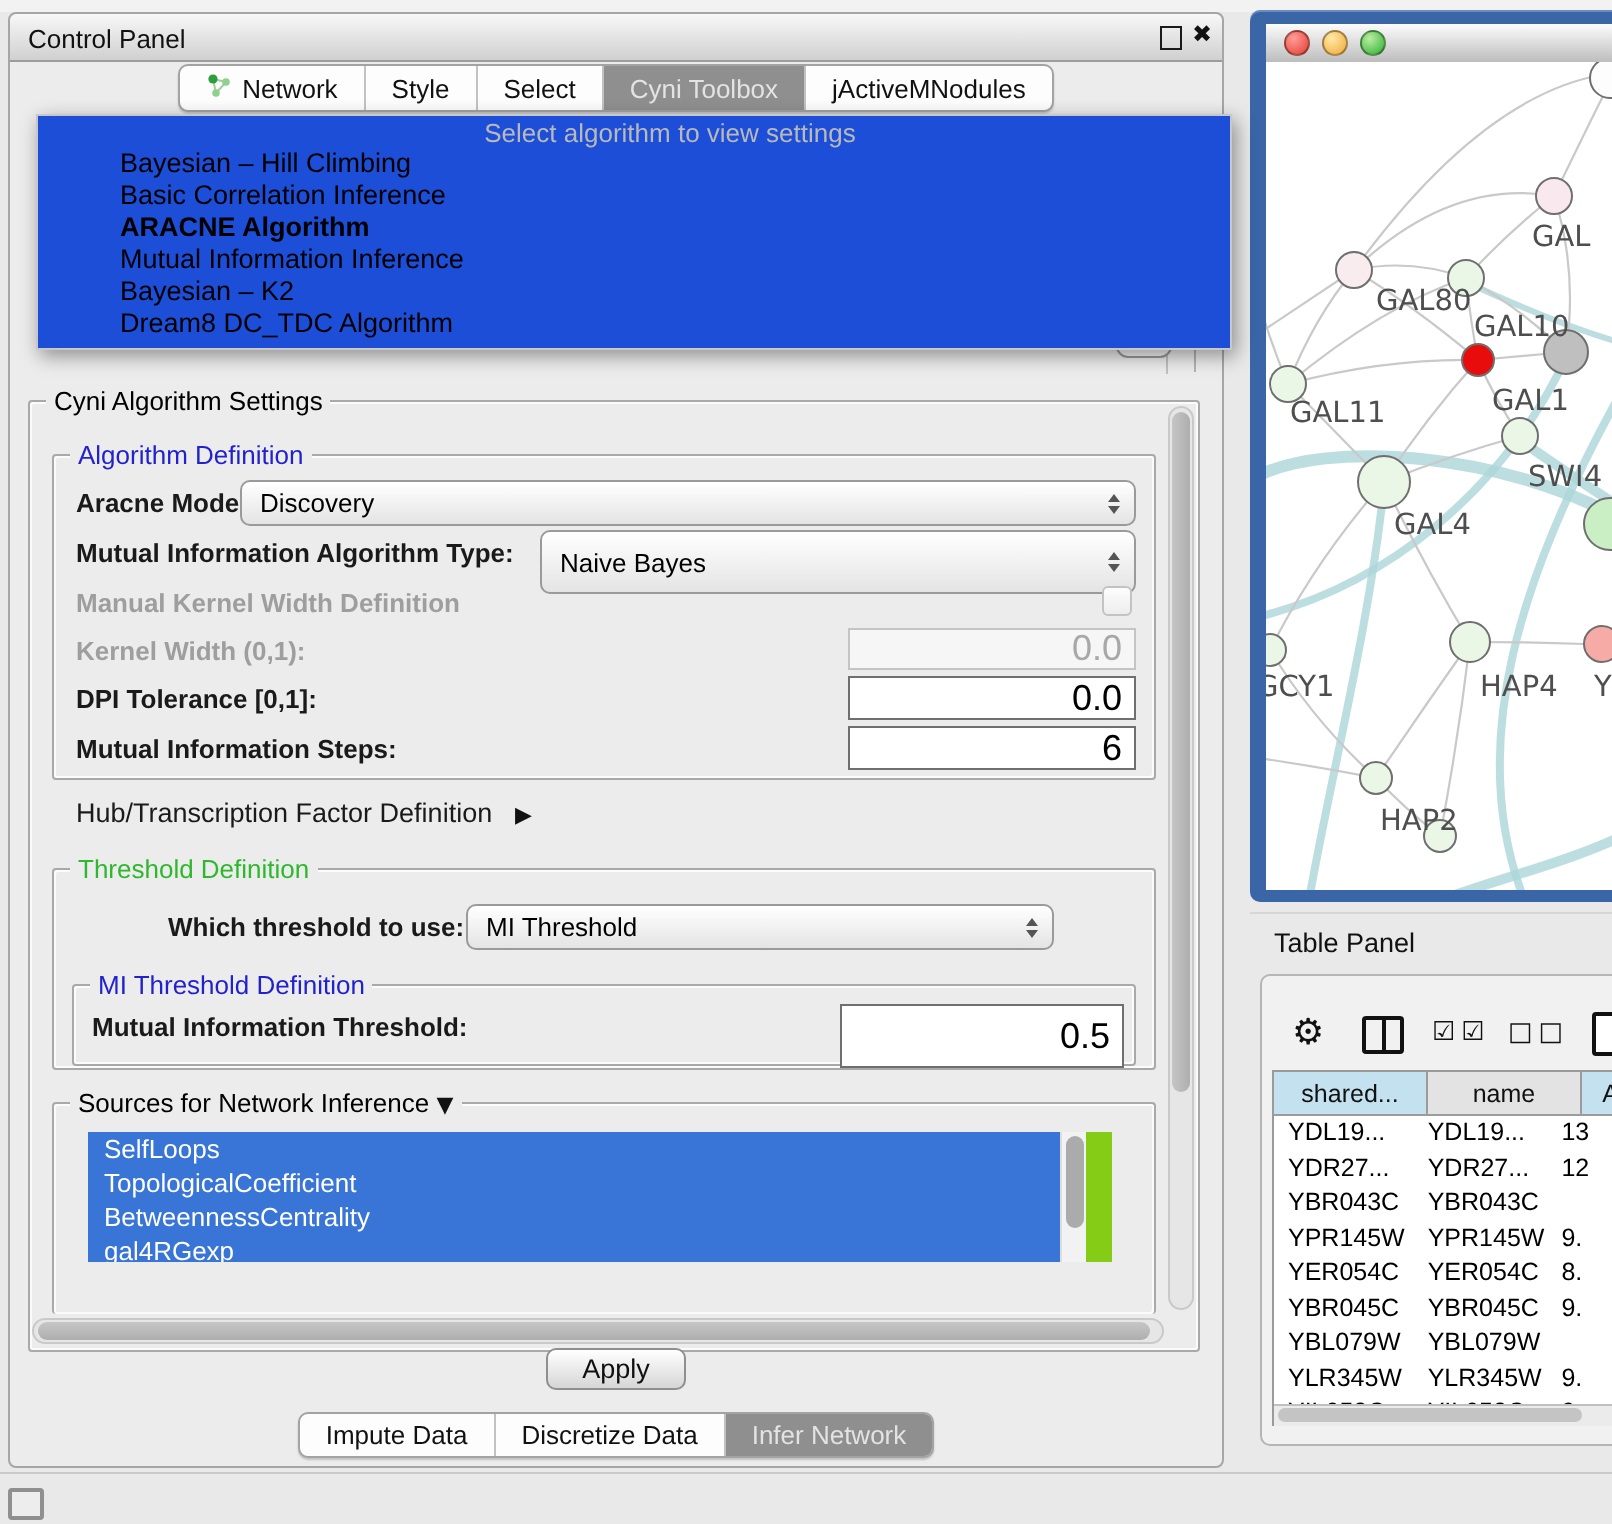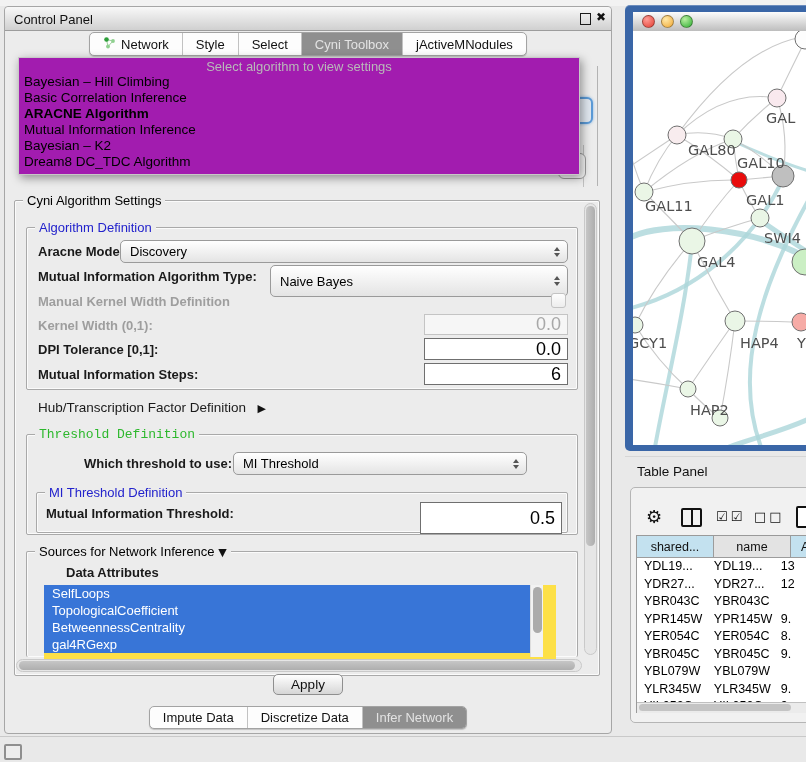--- a/index.html
+++ b/index.html
@@ -15,54 +15,54 @@
   #cp-close{left:596px;top:11px;font-size:12px;font-weight:bold;color:#111;line-height:12px;}
   
   .tabwrap{left:5px;width:606px;display:flex;justify-content:center;}
   #tabbar-wrap{top:32px;}
   #btabs-wrap{top:706px;}
   .tabbar{display:flex;background:#fdfdfd;border:1px solid #a3a3a3;border-radius:5px;overflow:hidden;box-shadow:0 1px 1px rgba(0,0,0,0.18);}
   .tab{display:flex;align-items:center;gap:5px;padding:3px 13px;font-size:13px;color:#111;border-left:1px solid #c2c2c2;white-space:nowrap;}
   .tab:first-child{border-left:none;}
   .tab.selected{background:#8f8f8f;color:#e3e3e3;}
   
-  #dd{left:18px;top:57px;width:560px;height:116px;background:#a21caf;border:1px solid #c8c8c8;box-shadow:2px 3px 9px rgba(0,0,0,0.4);z-index:50;}
+  #dd{left:18px;top:57px;width:560px;height:116px;background:#1d4ed8;border:1px solid #c8c8c8;box-shadow:2px 3px 9px rgba(0,0,0,0.4);z-index:50;padding-left:36px;}
   #dd-hint{text-align:center;font-size:13px;color:#b9b9b9;height:15px;line-height:15px;margin-top:1px;}
   .dd-item{height:16px;line-height:16px;font-size:13.5px;color:#000;padding-left:5px;white-space:nowrap;}
   .dd-item.bold{font-weight:bold;}
   
   #frag-combo-focus{left:571px;top:97px;width:22px;height:27px;border:2px solid #5b9ad6;border-radius:6px;background:#dfe6ee;box-shadow:0 0 3px #7fb0e0;box-sizing:border-box;z-index:5;}
   #frag-combo2{left:558px;top:153px;width:28px;height:26px;border:1px solid #9a9a9a;border-radius:6px;background:#f5f5f5;box-sizing:border-box;z-index:5;}
   #frag-line1{left:597px;top:66px;width:1px;height:120px;background:#b3b3b3;z-index:4;}
   #frag-line2{left:583px;top:145px;width:1px;height:42px;background:#c0c0c0;z-index:4;}
   
   .grp{border:1px solid #a9a9a9;border-radius:2px;box-shadow:inset 1px 1px 0 #fbfbfb, inset -1px -1px 0 #fbfbfb;box-sizing:border-box;}
   .grp-title{position:absolute;top:-8px;left:8px;background:#ececec;padding:0 4px;font-size:13px;color:#000;white-space:nowrap;}
   .grp-title.blue{color:#2222cc;}
-  .grp-title.green{color:#2db82d;font-family:Liberation Mono, monospace;}
+  .grp-title.green{color:#2db82d;}
   #settings{left:14px;top:200px;width:586px;height:476px;}
   #grp-algdef{left:26px;top:227px;width:552px;height:163px;}
   #grp-threshold{left:26px;top:434px;width:552px;height:101px;}
   #grp-mithresh{left:36px;top:492px;width:532px;height:41px;}
   #grp-sources{left:26px;top:551px;width:552px;height:106px;border-bottom:none;}
   
   .lbl{font-size:13px;font-weight:bold;color:#1a1a1a;white-space:nowrap;}
   .lbl.dis{color:#9e9e9e;}
   .lbl.reg{font-weight:normal;font-size:13.5px;}
   .combo{display:flex;align-items:center;background:linear-gradient(#ffffff,#e4e4e4);border:1px solid #9a9a9a;border-radius:5px;box-sizing:border-box;padding-left:9px;font-size:13px;color:#000;}
   .combo .arrows{margin-left:auto;margin-right:7px;display:flex;flex-direction:column;align-items:center;}
   .combo .arrows i{display:block;width:0;height:0;border-left:3.5px solid transparent;border-right:3.5px solid transparent;}
   .combo .arrows .up{border-bottom:4px solid #555;margin-bottom:2px;}
   .combo .arrows .dn{border-top:4px solid #555;}
   .field{position:absolute;box-sizing:border-box;text-align:right;font-size:18px;padding:0 6px 0 16px;font-family:"Liberation Sans","DejaVu Sans",sans-serif;background:#fff;border:1px solid #6f6f6f;color:#000;}
   .field.dis{background:#f6f6f6;border:1px solid #c4c4c4;color:#a8a8a8;}
   .checkbox{width:15px;height:15px;border:1px solid #c3c3c3;border-radius:3px;background:linear-gradient(#fdfdfd,#ededed);box-sizing:border-box;}
   .tri{font-size:11px;color:#111;font-family:"DejaVu Sans",sans-serif;}
   
-  #attr-list{left:44px;top:585px;width:512px;height:76px;background:#fde047;overflow:hidden;}
+  #attr-list{left:44px;top:566px;width:512px;height:65px;background:#84cc16;overflow:hidden;}
   .attr-item{height:17px;line-height:17px;background:#3875d7;color:#fff;font-size:13px;padding-left:8px;width:487px;box-sizing:border-box;}
   #attr-scroll{position:absolute;right:13px;top:0;width:12px;height:72px;background:#f2f2f2;border-left:1px solid #ddd;}
   #attr-thumb{position:absolute;left:1.5px;top:2px;width:9px;height:46px;background:#ababab;border-radius:5px;}
   
   #vscroll{left:584px;top:203px;width:13px;height:452px;background:#e6e6e6;border:1px solid #c9c9c9;border-radius:7px;box-sizing:border-box;}
   #vthumb{position:absolute;left:1px;top:2px;width:9px;height:340px;background:linear-gradient(90deg,#c6c6c6,#aeaeae);border-radius:5px;}
   #hscroll{left:16px;top:659px;width:566px;height:13px;background:#e6e6e6;border:1px solid #c9c9c9;border-radius:7px;box-sizing:border-box;}
   #hthumb{position:absolute;left:2px;top:1px;width:556px;height:9px;background:linear-gradient(#c6c6c6,#aeaeae);border-radius:5px;}
   
   #apply-wrap{left:5px;width:606px;top:674px;display:flex;justify-content:center;}

